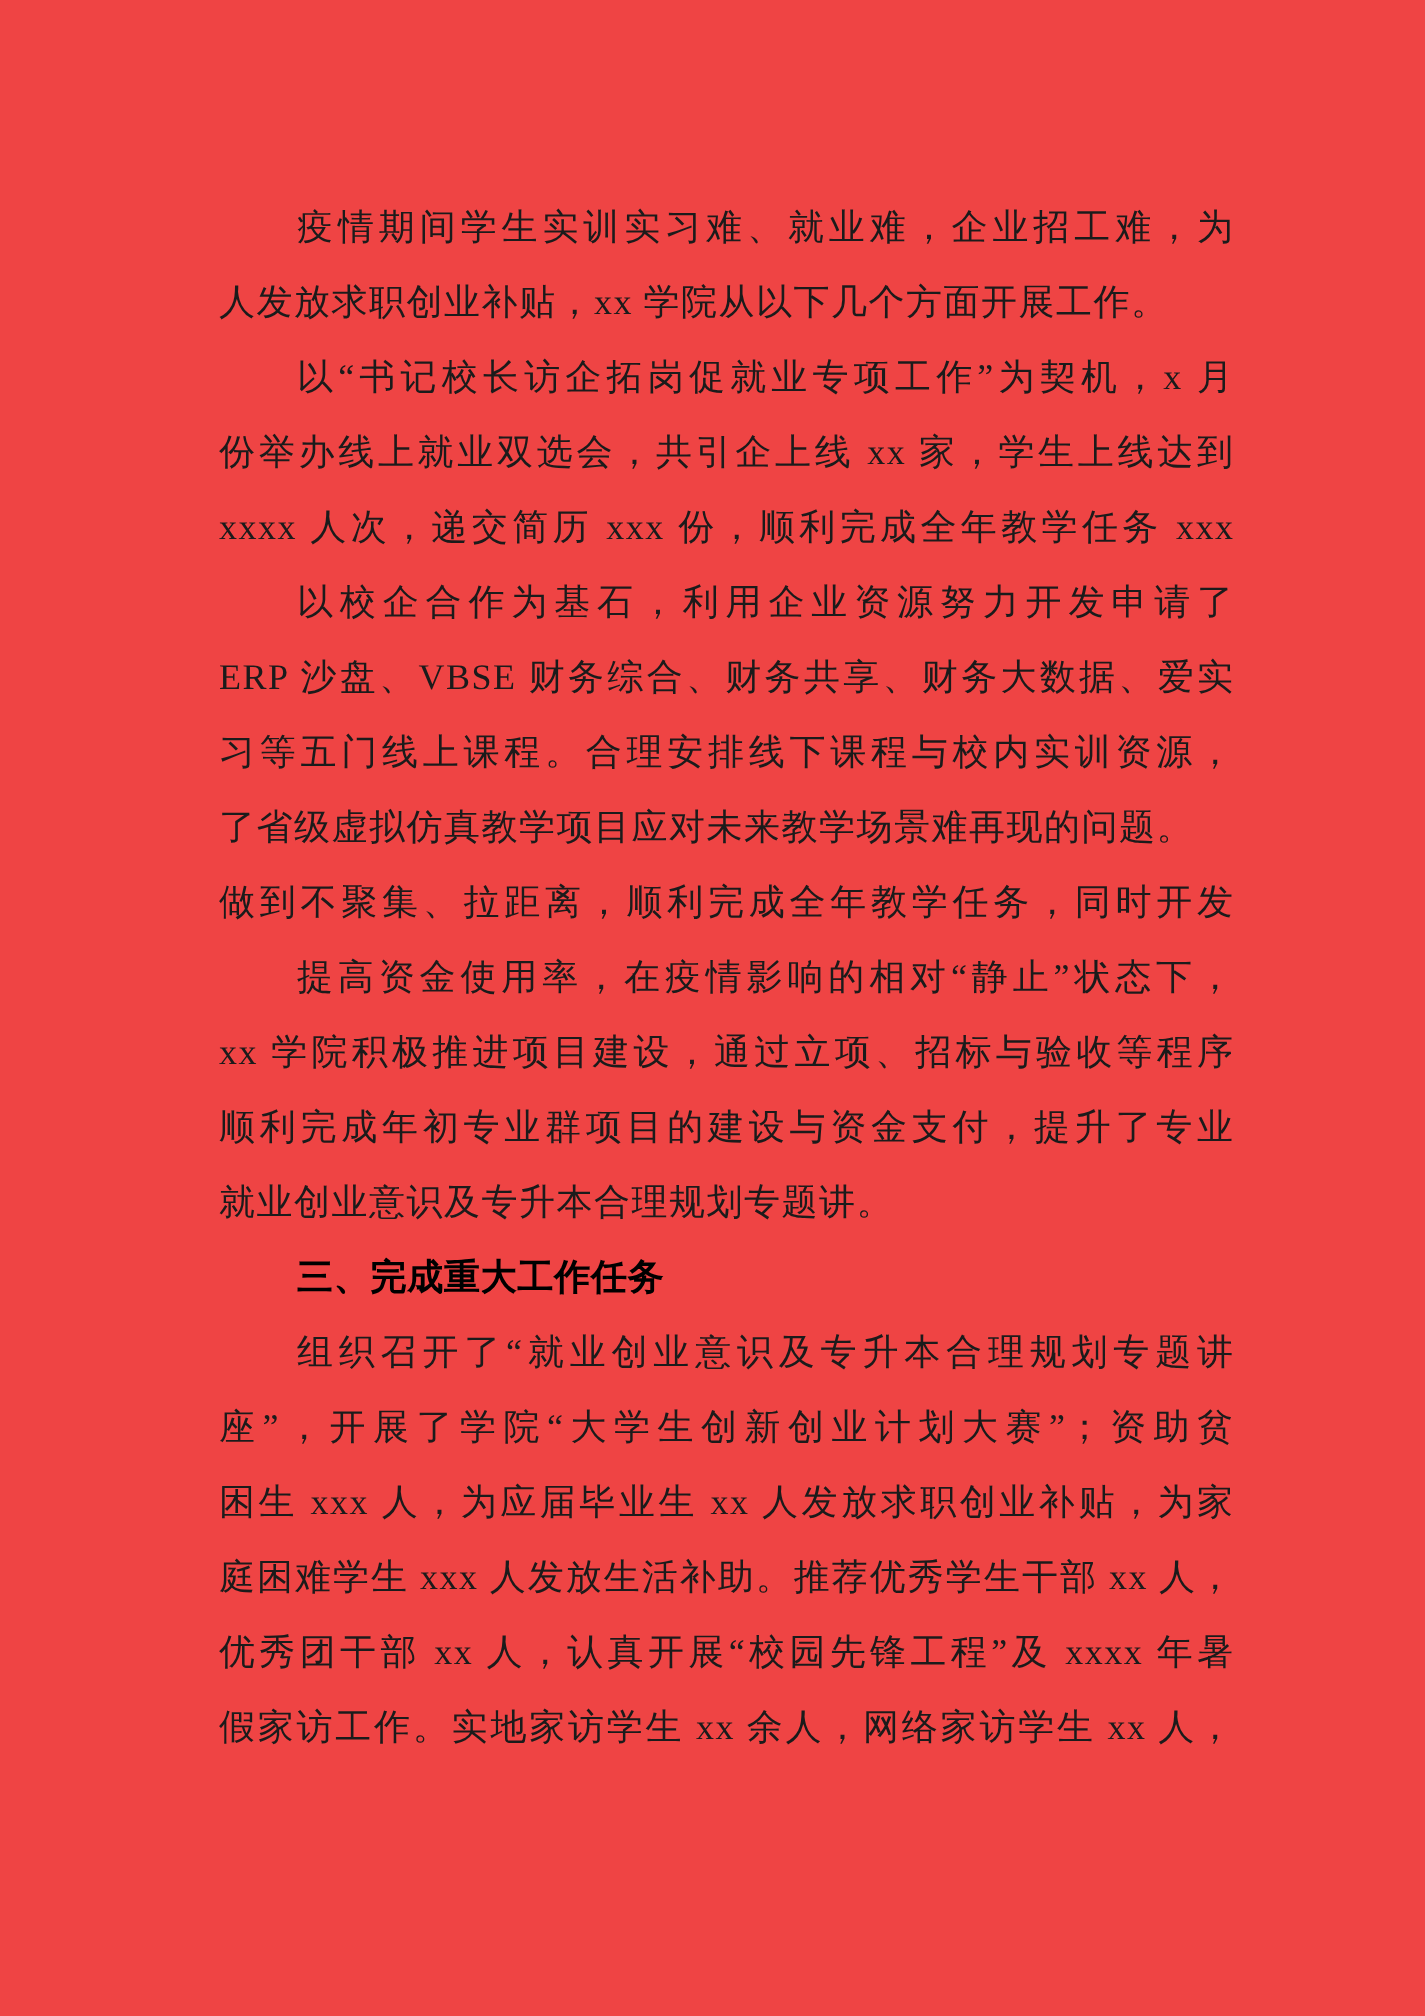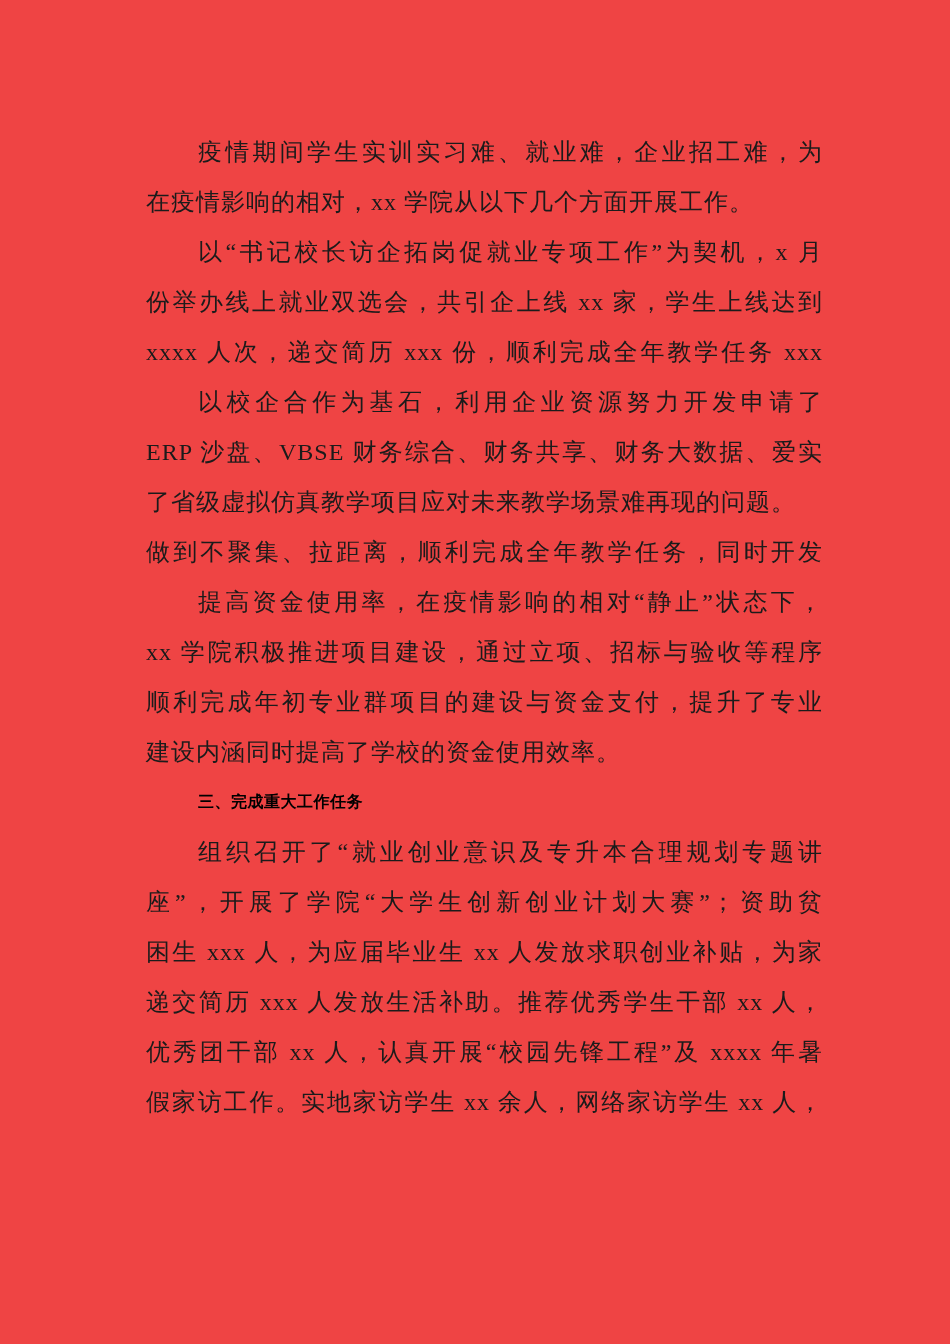--- a/index.html
+++ b/index.html
@@ -29,62 +29,63 @@
     font-size: 24px;
     letter-spacing: 1px;
     text-align: justify;
     text-align-last: justify;
   }
   .line.first { padding-left: 52px; }
   .line.end { text-align-last: left; }
   .line.heading {
     font-family: "Liberation Sans", "DejaVu Sans", sans-serif;
     font-weight: 700;
-    font-size: 16px;
+    font-size: 24px;
     letter-spacing: 0.5px;
     color: #000000;
     text-align-last: left;
   }
 </style>
 </head>
 <body>
 
 <div class="page">
   <div class="text-block">
 
     <div class="para">
       <div class="line first">疫情期间学生实训实习难、就业难，企业招工难，为</div>
-      <div class="line end">在疫情影响的相对，xx 学院从以下几个方面开展工作。</div>
+      <div class="line end">人发放求职创业补贴，xx 学院从以下几个方面开展工作。</div>
     </div>
 
     <div class="para">
       <div class="line first">以“书记校长访企拓岗促就业专项工作”为契机，x 月</div>
       <div class="line">份举办线上就业双选会，共引企上线 xx 家，学生上线达到</div>
       <div class="line">xxxx 人次，递交简历 xxx 份，顺利完成全年教学任务 xxx</div>
     </div>
 
     <div class="para">
       <div class="line first">以校企合作为基石，利用企业资源努力开发申请了</div>
       <div class="line">ERP 沙盘、VBSE 财务综合、财务共享、财务大数据、爱实</div>
+      <div class="line">习等五门线上课程。合理安排线下课程与校内实训资源，</div>
       <div class="line end">了省级虚拟仿真教学项目应对未来教学场景难再现的问题。</div>
       <div class="line">做到不聚集、拉距离，顺利完成全年教学任务，同时开发</div>
     </div>
 
     <div class="para">
       <div class="line first">提高资金使用率，在疫情影响的相对“静止”状态下，</div>
       <div class="line">xx 学院积极推进项目建设，通过立项、招标与验收等程序</div>
       <div class="line">顺利完成年初专业群项目的建设与资金支付，提升了专业</div>
-      <div class="line end">建设内涵同时提高了学校的资金使用效率。</div>
+      <div class="line end">就业创业意识及专升本合理规划专题讲。</div>
     </div>
 
     <div class="line first heading">三、完成重大工作任务</div>
 
     <div class="para">
       <div class="line first">组织召开了“就业创业意识及专升本合理规划专题讲</div>
       <div class="line">座”，开展了学院“大学生创新创业计划大赛”；资助贫</div>
       <div class="line">困生 xxx 人，为应届毕业生 xx 人发放求职创业补贴，为家</div>
-      <div class="line">递交简历 xxx 人发放生活补助。推荐优秀学生干部 xx 人，</div>
+      <div class="line">庭困难学生 xxx 人发放生活补助。推荐优秀学生干部 xx 人，</div>
       <div class="line">优秀团干部 xx 人，认真开展“校园先锋工程”及 xxxx 年暑</div>
       <div class="line">假家访工作。实地家访学生 xx 余人，网络家访学生 xx 人，</div>
     </div>
 
   </div>
 </div>
 
 </body></html>

